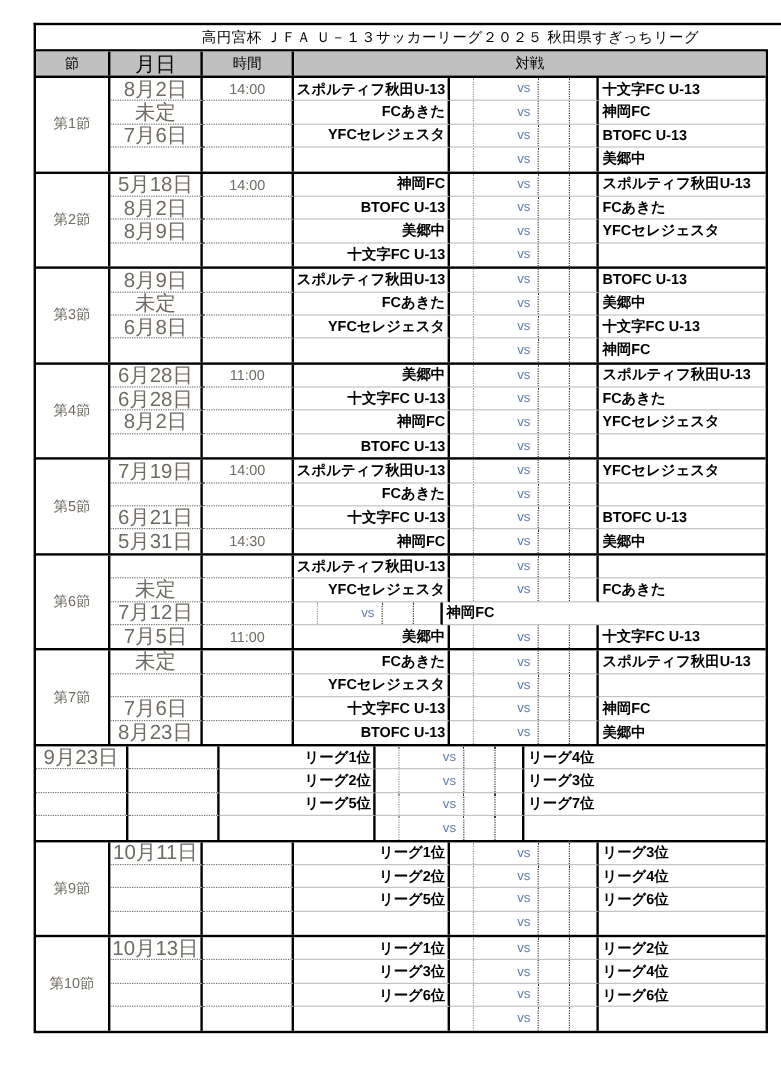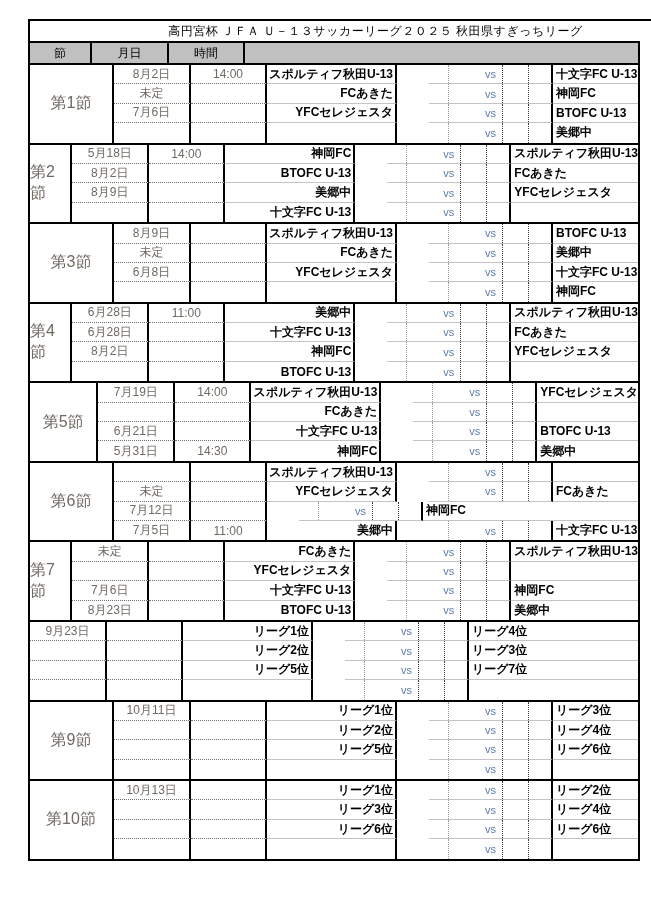--- a/index.html
+++ b/index.html
@@ -23,43 +23,43 @@
   .header-row{ display:flex; height:22px; background:#c0c0c0; border-bottom:2px solid #000; }
   .hc{ display:flex; align-items:center; justify-content:center; font-size:12px; }
   .hc.c-round{ width:62px; border-right:2px solid #000; }
   .hc.c-date { width:77px; border-right:2px solid #000; }
   .hc.c-time { width:76px; border-right:2px solid #000; }
   .hc.c-match{ flex:1; }
 
   .section{ display:flex; border-bottom:2px solid #000; }
   .section:last-child{ border-bottom:none; }
   .sec-label{
-    width:84px; border-right:2px solid #000;
+    width:62px; border-right:2px solid #000;
     display:flex; align-items:center; justify-content:center;
-    font-size:16px;
+    font-size:12px;
   }
   .sec-rows{ flex:1; display:flex; flex-direction:column; }
 
   .match-row{ display:flex; height:19.4px; }
   .cell{ display:flex; align-items:center; overflow:hidden; white-space:nowrap; }
-  .c-date{ width:77px; border-right:2px solid #000; justify-content:center; font-size:12px; }
+  .c-date{ width:77px; border-right:2px solid #000; justify-content:center; font-size:17px; }
   .c-time{ width:76px; border-right:2px solid #000; justify-content:center; font-size:12px; }
   .c-home{ width:130px; border-right:2px solid #000; justify-content:flex-end; padding-right:2px; font-size:12px; font-weight:bold; }
   .c-mid { width:124px; border-right:2px solid #000; padding:0; }
   .c-away{ flex:1; justify-content:flex-start; padding-left:3px; font-size:12px; font-weight:bold; }
 
   
   .match-row:not(:last-child) .c-date,
   .match-row:not(:last-child) .c-time{ border-bottom:1px dotted #6f6f6f; }
   .match-row:not(:last-child) .c-home,
   .match-row:not(:last-child) .c-mid,
   .match-row:not(:last-child) .c-away{ border-bottom:1px solid #c4c4c4; }
 
   
-  .c-mid{ display:flex; align-items:stretch;margin-left:32px; }
+  .c-mid{ display:flex; align-items:stretch; }
   .m1{ width:20px; border-right:1px dotted #9a9a9a; }
   .m2{ width:54px; border-right:1px dotted #3a3a3a;
        display:flex; align-items:center; justify-content:flex-end; padding-right:6px;
        font-size:11px; }
   .m3{ width:26px; border-right:1px dotted #3a3a3a; }
   .m4{ flex:1; }
 
   .t-muted{ color:#6f6a62; }
   .t-vs{ color:#5c7da8; }
 </style>
@@ -68,20 +68,21 @@
 
 <div class="title-row">
   <span>高円宮杯 ＪＦＡ Ｕ－１３サッカーリーグ２０２５ 秋田県すぎっちリーグ</span>
 </div>
 
 <div class="grid">
   <div class="header-row">
     <div class="hc c-round">節</div>
     <div class="hc c-date">月日</div>
     <div class="hc c-time">時間</div>
+    <div class="hc c-match">対戦</div>
   </div>
   <div id="sections">
   <div class="section">
     <div class="sec-label t-muted">第1節</div>
     <div class="sec-rows">
   <div class="match-row">
     <div class="cell c-date t-muted">8月2日</div>
     <div class="cell c-time t-muted">14:00</div>
     <div class="cell c-home">スポルティフ秋田U-13</div>
     <div class="cell c-mid">

